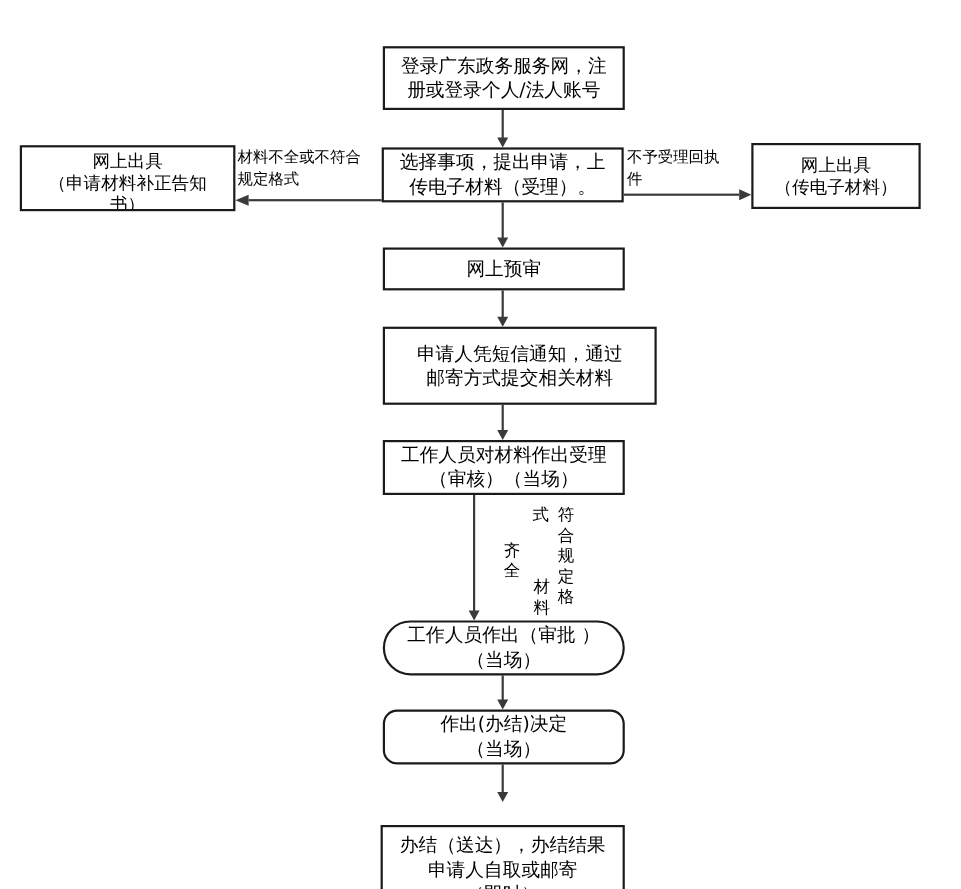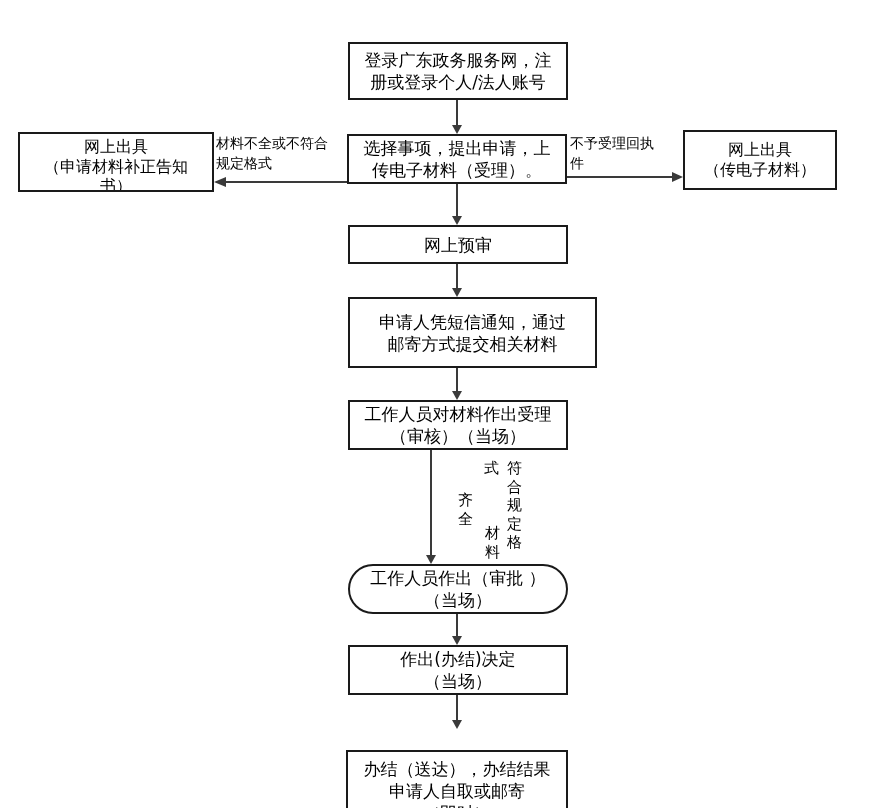--- a/index.html
+++ b/index.html
@@ -112,21 +112,21 @@
   <div class="box" style="left:348px; top:378px; width:220px; height:50px;">
     <div>工作人员对材料作出受理</div>
     <div>（审核）（当场）</div>
   </div>
 
   <div class="box" style="left:348px; top:542px; width:220px; height:50px;border-radius:25px;">
     <div>工作人员作出（审批 ）</div>
     <div>（当场）</div>
   </div>
 
-  <div class="box" style="left:348px; top:623px; width:220px; height:50px;">
+  <div class="box" style="left:348px; top:623px; width:220px; height:50px;border-radius:13px;">
     <div>作出(办结)决定</div>
     <div>（当场）</div>
   </div>
 
   <div class="box" style="left:346px; top:728px; width:222px; height:81px;">
     <div>办结（送达），办结结果</div>
     <div>申请人自取或邮寄</div>
     <div>（即时）</div>
   </div>
 

